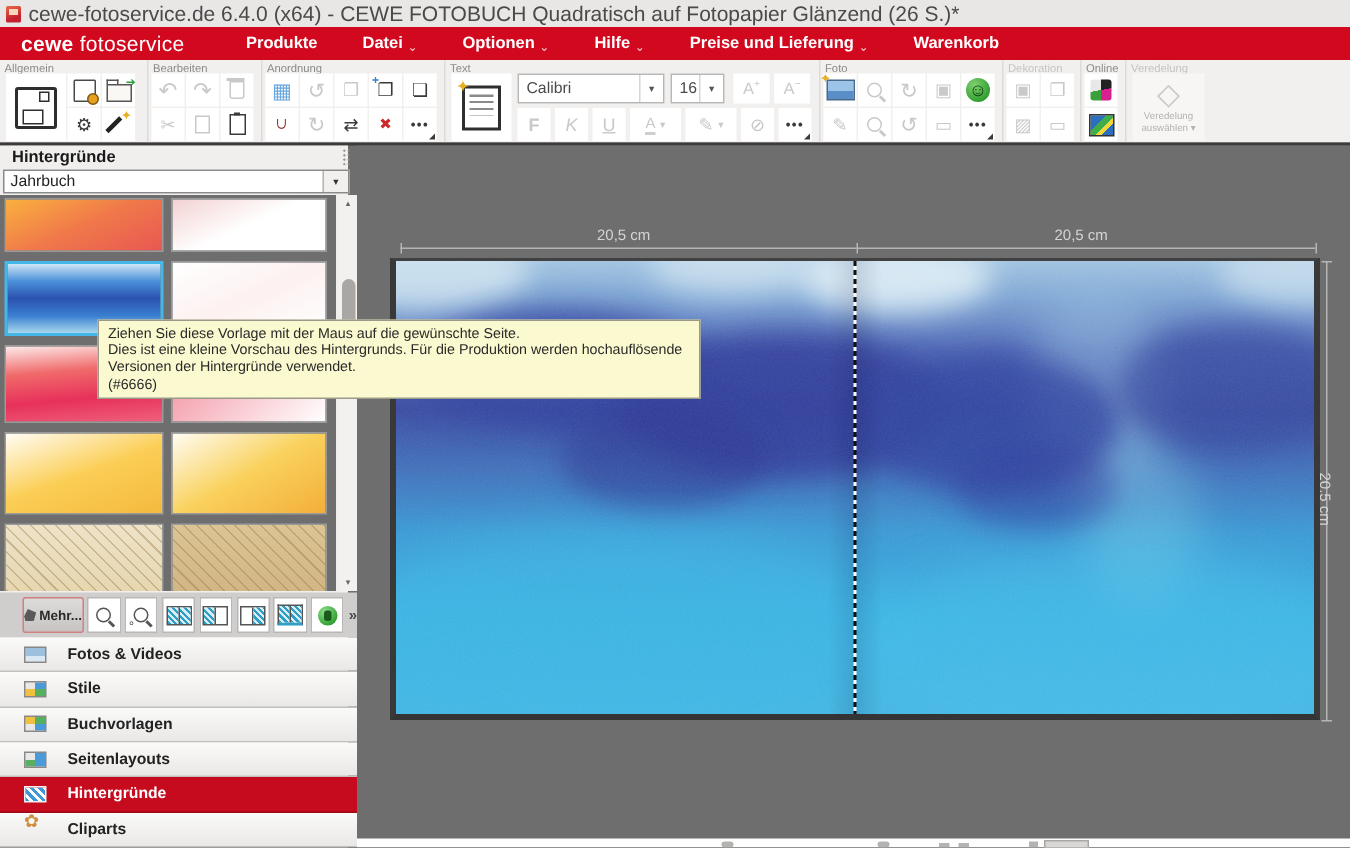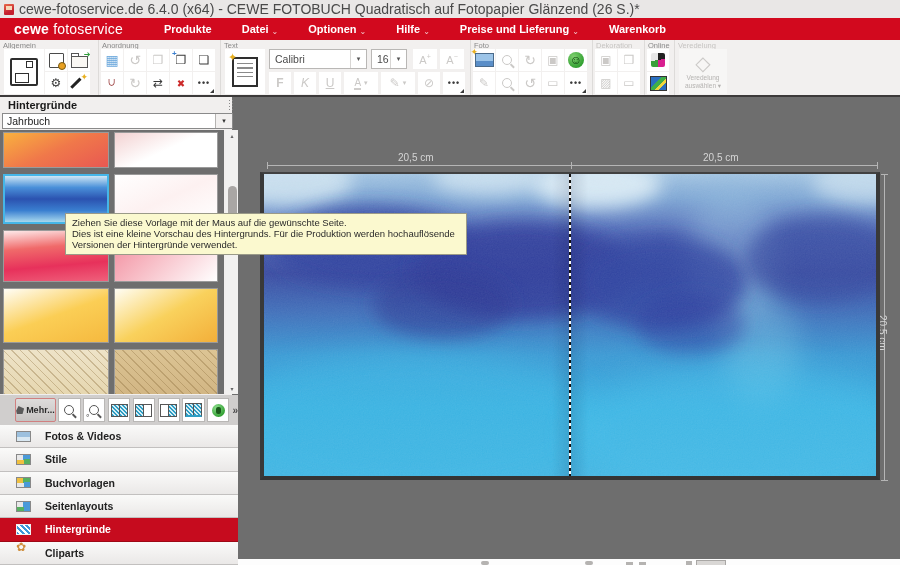--- a/index.html
+++ b/index.html
@@ -222,20 +222,43 @@
         </div>
       <div class="tbtn">
           <span class="i-folder"></span>
         </div>
       <div class="tbtn">
           <span class="i-wand"></span>
         </div>
     </div>
   </div>
 
+  <div class="tb-sec" style="width:76px;">
+    <div class="tb-label">Bearbeiten</div>
+    <div class="tb-grid">
+      <div class="tbtn dis" style="font-size:15px;">
+          <span>↶</span>
+        </div>
+      <div class="tbtn dis">
+          <span>✂</span>
+        </div>
+      <div class="tbtn dis" style="font-size:15px;">
+          <span>↷</span>
+        </div>
+      <div class="tbtn dis">
+          <span class="i-copy"></span>
+        </div>
+      <div class="tbtn dis">
+          <span class="i-trash"></span>
+        </div>
+      <div class="tbtn">
+          <span class="i-paste"></span>
+        </div>
+    </div>
+  </div>
 
   <div class="tb-sec" style="width:122px;">
     <div class="tb-label">Anordnung</div>
     <div class="tb-grid">
       <div class="tbtn" style="color:#6aa7dc;font-size:14px;">
           <span>▦</span>
         </div>
       <div class="tbtn">
           <span class="i-magnet">∩</span>
         </div>
@@ -555,13 +578,14 @@
     <span class="frag" style="left:388px;top:3px;width:7px;height:3px;"></span>
     <span class="frag" style="left:401px;top:3px;width:7px;height:3px;"></span>
     <span class="frag" style="left:448px;top:2px;width:6px;height:4px;"></span>
     <span class="frag" style="left:458px;top:1px;width:28px;height:5px;background:#d9d7d5;border:1px solid #a9a7a5;"></span>
   </div>
 </div>
 
 <div id="tooltip">
   <div>Ziehen Sie diese Vorlage mit der Maus auf die gewünschte Seite.</div>
   <div>Dies ist eine kleine Vorschau des Hintergrunds. Für die Produktion werden hochauflösende Versionen der Hintergründe verwendet.</div>
+  <div>(#6666)</div>
 </div>
 
 </body></html>

